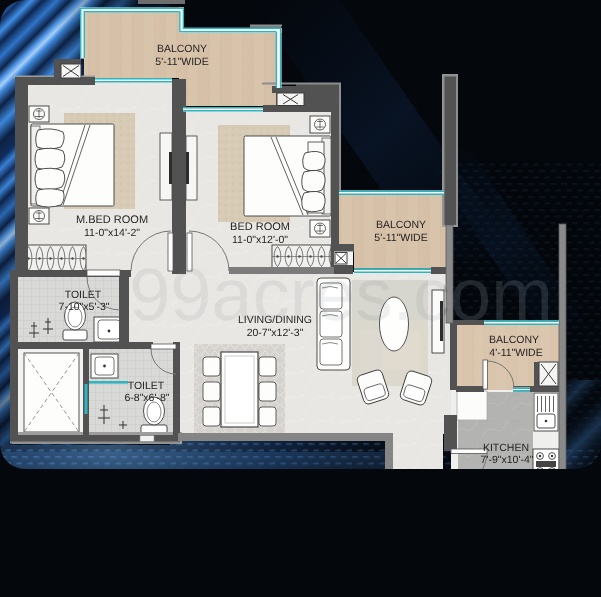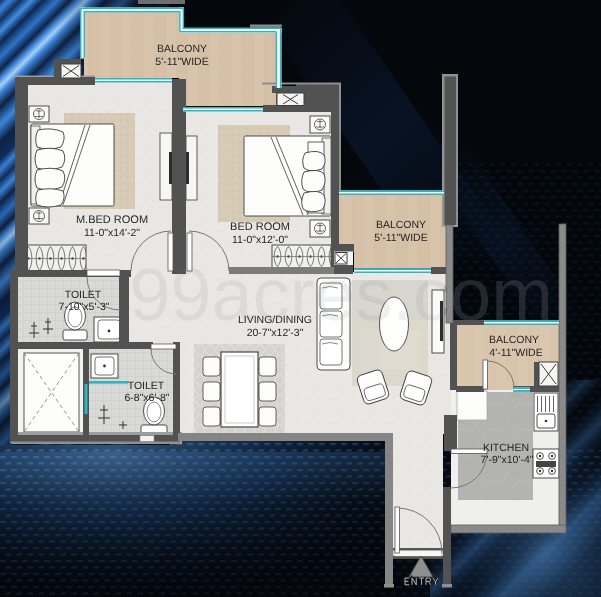--- a/index.html
+++ b/index.html
@@ -1,16 +1,16 @@
 <!DOCTYPE html>
 <html><head>
 <meta charset="utf-8">
 <style>
   html,body{margin:0;padding:0;background:#04070c;}
-  #stage{position:relative;width:601px;height:597px;overflow:hidden;font-family:"Liberation Sans",sans-serif;}
+  #stage{position:relative;width:601px;height:469px;overflow:hidden;font-family:"Liberation Sans",sans-serif;border-radius:25px;}
   svg{display:block;} text{-webkit-font-smoothing:antialiased;text-rendering:geometricPrecision;}
 </style>
 </head>
 <body>
 <div id="stage">
 <svg width="601" height="597" viewBox="0 0 601 597">
 <defs>
 
   <linearGradient id="dotg" x1="0" y1="0" x2="0" y2="1">
     <stop offset="0" stop-color="#6ea4dc" stop-opacity="0.9"></stop>

